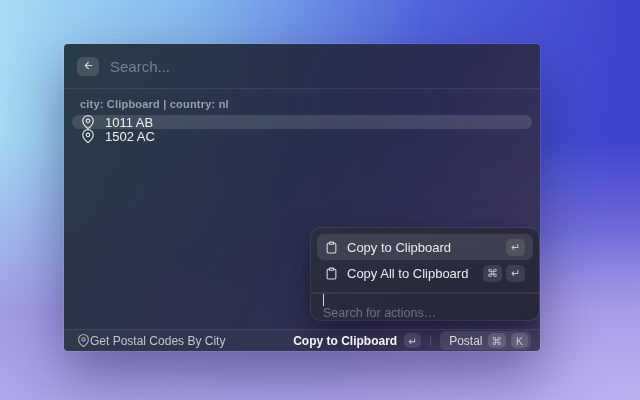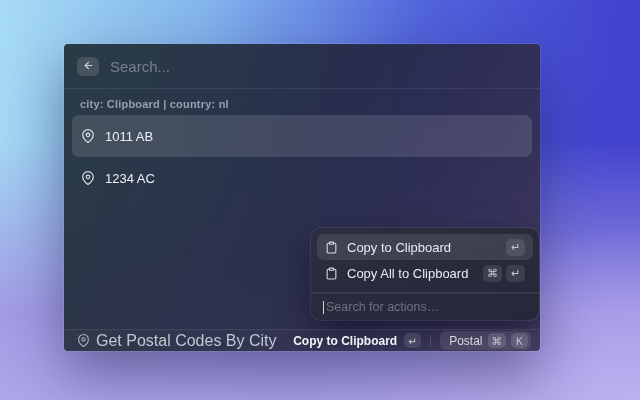--- a/index.html
+++ b/index.html
@@ -28,21 +28,21 @@
     color:#c9ced6; display:flex; align-items:center; justify-content:center; flex:0 0 auto; cursor:pointer; }
   .back-btn svg { width:11px; height:11px; }
   .search-input { background:transparent; border:none; outline:none; margin-left:11px;
     font-family:"Liberation Sans", sans-serif; font-size:15px; color:#e8eaee; width:320px; }
   .search-input::placeholder { color:#76808f; opacity:1; }
 
   .section-header { margin:9px 16px 5px; font-size:11px; font-weight:700;
     color:var(--text-secondary); letter-spacing:0.2px; }
 
   .list { padding:0 8px; }
-  .row { height:42px; display:flex; align-items:center; gap:10px; padding:0 9px; border-radius:7px; }
+  .row { height:14px; display:flex; align-items:center; gap:10px; padding:0 9px; border-radius:7px; }
   .row.selected { background:var(--selection); }
   .row .icon { width:14px; height:14px; color:#dfe3e8; display:flex; }
   .row .icon svg { width:14px; height:14px; }
   .row-label { font-size:13px; font-weight:500; color:var(--text-primary); }
 
   
   .panel {
     position:absolute; right:1px; bottom:31px; width:228px; border-radius:10px;
     background: linear-gradient(160deg, #2c2e40 0%, var(--panel-bg) 100%);
     box-shadow: 0 0 0 1px rgba(255,255,255,0.09), 0 14px 34px rgba(10,10,30,0.55);
@@ -52,31 +52,31 @@
     border-radius:7px; }
   .panel-row.selected { background: rgba(255,255,255,0.10); }
   .panel-row .icon { width:13px; height:13px; color:#d7dbe1; display:flex; }
   .panel-row .icon svg { width:13px; height:13px; }
   .panel-row-label { font-size:13px; color:#e9ebef; }
   .panel-keys { margin-left:auto; display:flex; gap:4px; }
   .key-badge { min-width:19px; height:17px; padding:0 4px; border-radius:5px;
     background:rgba(255,255,255,0.10); color:#c3c8d1; font-size:11px;
     display:flex; align-items:center; justify-content:center; }
   .panel-divider { height:1px; background:rgba(255,255,255,0.07); }
-  .panel-search { height:26px; display:flex; align-items:center; padding:0 12px; }
+  .panel-search { height:26px; display:flex; padding:0 12px;flex-direction:column; }
   .caret { width:1px; height:13px; background:#cfd4db; margin-right:2px; }
   .panel-search-placeholder { font-size:12.5px; color:#6b7280; }
 
   
   .status-bar { position:absolute; left:0; right:0; bottom:0; height:22px;
     border-top:1px solid rgba(255,255,255,0.08);
     display:flex; align-items:center; padding:0 9px 0 13px; background:rgba(255,255,255,0.02); }
   .status-bar .icon { width:13px; height:13px; color:#aeb4bf; display:flex; }
   .status-bar .icon svg { width:13px; height:13px; }
-  .app-name { margin-left:6px; font-size:16px; color:#c2c7d0; }
+  .app-name { margin-left:0; font-size:12px; color:#c2c7d0; }
   .spacer { flex:1; }
   .primary-label { font-size:12px; font-weight:700; color:#f2f4f6; margin-right:7px; }
   .key-badge.small { min-width:17px; height:15px; font-size:10.5px; }
   .vert-divider { width:1px; height:12px; background:rgba(255,255,255,0.14); margin:0 9px; }
   .actions-chip { display:flex; align-items:center; gap:5px; background:rgba(255,255,255,0.09);
     border-radius:6px; padding:2px 3px 2px 9px; cursor:pointer; }
   .actions-chip .chip-label { font-size:12px; font-weight:500; color:#d4d8de; }
   .actions-chip .key-badge { background:rgba(255,255,255,0.13); }
 </style>
 </head>
@@ -109,21 +109,21 @@
         </span>
         <span class="row-label">1011 AB</span>
       </div>
       <div class="row">
         <span class="icon">
           <svg viewBox="0 0 24 24" fill="none" stroke="currentColor" stroke-width="2" stroke-linecap="round" stroke-linejoin="round">
               <path d="M21 10c0 7-9 13-9 13s-9-6-9-13a9 9 0 0 1 18 0z"></path>
               <circle cx="12" cy="10" r="3"></circle>
             </svg>
         </span>
-        <span class="row-label">1234 AC</span>
+        <span class="row-label">1502 AC</span>
       </div>
     </div>
 
     <div class="panel">
       <div class="panel-group">
         <div class="panel-row selected">
           <span class="icon">
             <svg viewBox="0 0 24 24" fill="none" stroke="currentColor" stroke-width="2" stroke-linecap="round" stroke-linejoin="round">
                 <path d="M16 4h2a2 2 0 0 1 2 2v14a2 2 0 0 1-2 2H6a2 2 0 0 1-2-2V6a2 2 0 0 1 2-2h2"></path>
                 <rect x="8" y="2" width="8" height="4" rx="1" ry="1"></rect>

